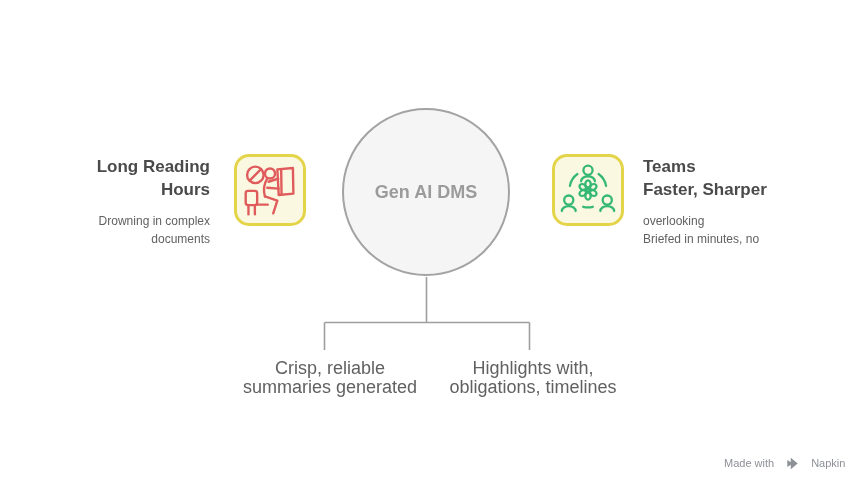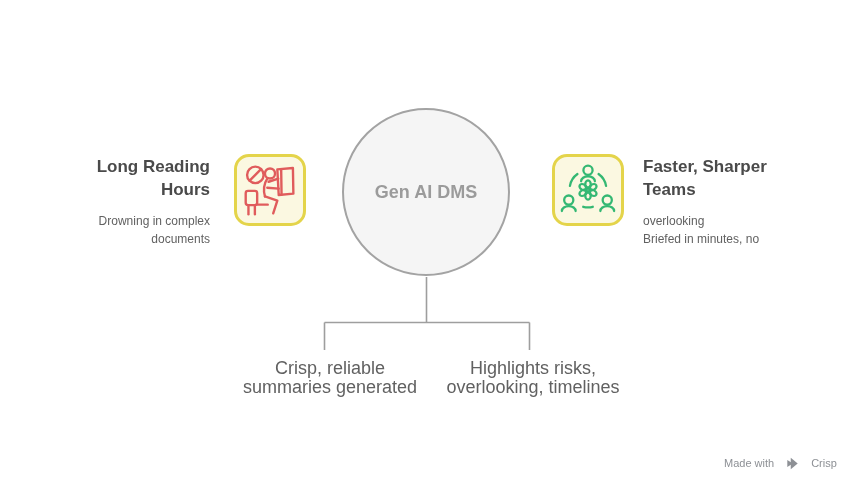--- a/index.html
+++ b/index.html
@@ -138,47 +138,47 @@
           <ellipse transform="rotate(240)" cx="0" cy="-6" rx="3" ry="4.4"></ellipse>
           <ellipse transform="rotate(300)" cx="0" cy="-6" rx="3" ry="4.4"></ellipse>
           <circle cx="0" cy="0" r="2.8"></circle>
         </g>
       </g>
     </svg>
   </div>
 
   <div class="side-text right">
     <div class="side-title">
+      <span>Teams</span>
       <span>Faster, Sharper</span>
-      <span>Teams</span>
     </div>
     <div class="side-desc">
       <span>overlooking</span>
       <span>Briefed in minutes, no</span>
     </div>
   </div>
 
   <svg class="connector">
     <line x1="126.5" y1="7" x2="126.5" y2="52.5"></line>
     <line x1="24.5" y1="52.5" x2="229.5" y2="52.5"></line>
     <line x1="24.5" y1="52.5" x2="24.5" y2="80"></line>
     <line x1="229.5" y1="52.5" x2="229.5" y2="80"></line>
   </svg>
 
   <div class="bottom-label first">
     <span>Crisp, reliable</span>
     <span>summaries generated</span>
   </div>
   <div class="bottom-label second">
-    <span>Highlights risks,</span>
-    <span>overlooking, timelines</span>
+    <span>Highlights with,</span>
+    <span>obligations, timelines</span>
   </div>
 
   <div class="watermark">
     <span>Made with</span>
     <svg viewBox="0 0 14 15">
       <path d="M1,3.5 L7.5,7.5 L1,11.5 Z"></path>
       <path d="M5,1 L13,7.5 L5,14 Z"></path>
     </svg>
-    <span>Crisp</span>
+    <span>Napkin</span>
   </div>
 
 </div>
 
 </body></html>

